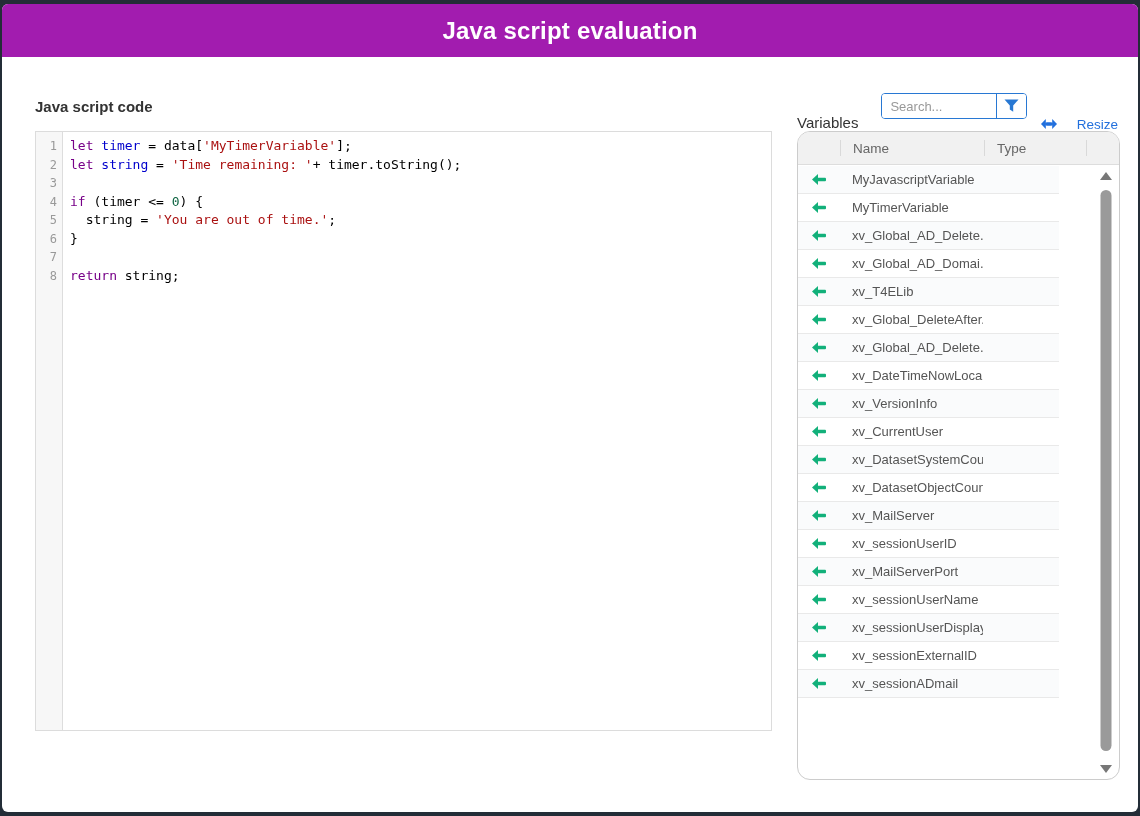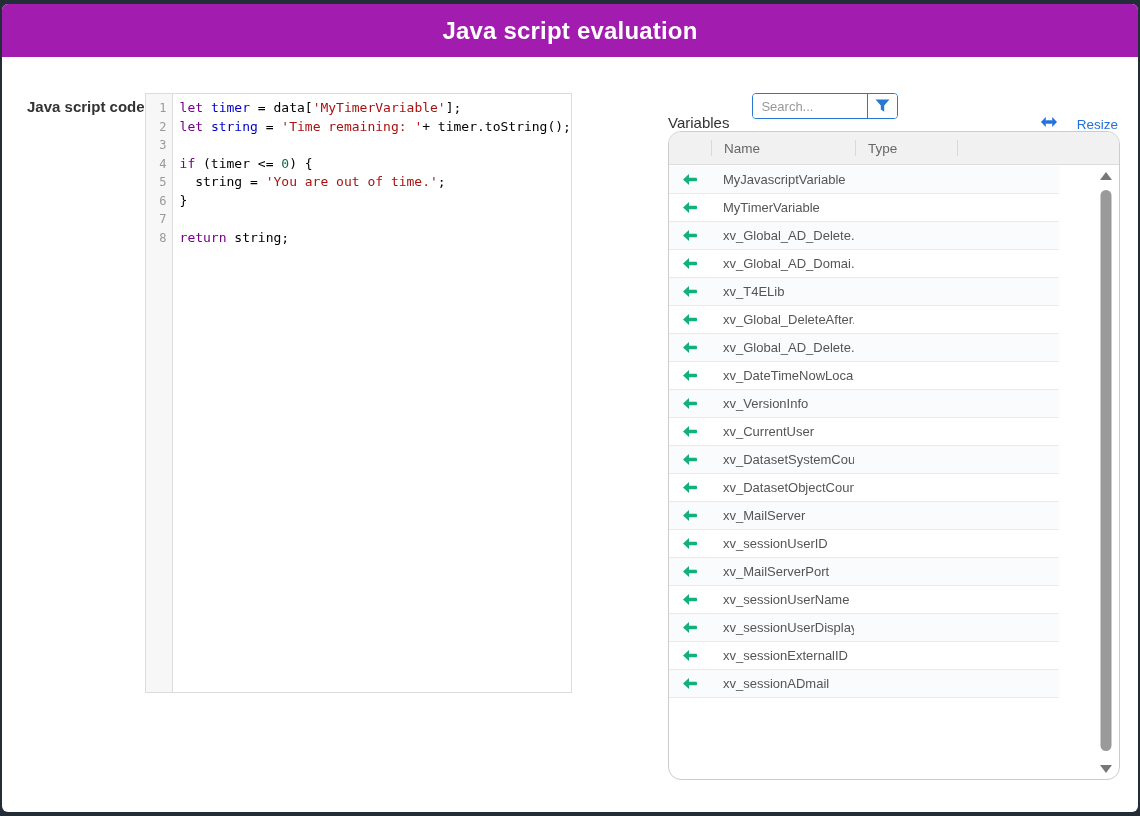--- a/index.html
+++ b/index.html
@@ -34,21 +34,21 @@
     font-weight: 700;
     letter-spacing: 0.2px;
   }
   
   .content {
     flex: 1 1 auto;
     padding: 36px 18px 0 25px;
     display: flex;
     gap: 25px;
   }
-  .left-col { width: 616px; flex: 0 0 auto; display: flex; flex-direction: row; }
+  .left-col { width: 737px; flex: 0 0 auto; display: flex; flex-direction: column; margin-left: 8px; }
   .right-col { flex: 1 1 auto; display: flex; flex-direction: column; }
 
   .col-header-row {
     height: 26px;
     display: flex;
     align-items: center;
     margin-bottom: 12px;
   }
   .section-label {
     font-size: 15px;
@@ -127,21 +127,21 @@
     border-left: 1px solid #2878d3;
     display: flex;
     align-items: center;
     justify-content: center;
     cursor: pointer;
     background: #fff;
   }
   .resize-link {
     margin-left: auto;
     display: flex;
-    align-items: flex-start;
+    align-items: center;
     gap: 20px;
     color: #2270dd;
     font-size: 13.5px;
     cursor: pointer;
     padding-right: 2px;
     margin-top: 36px;
   }
 
   
   .vars-panel {

